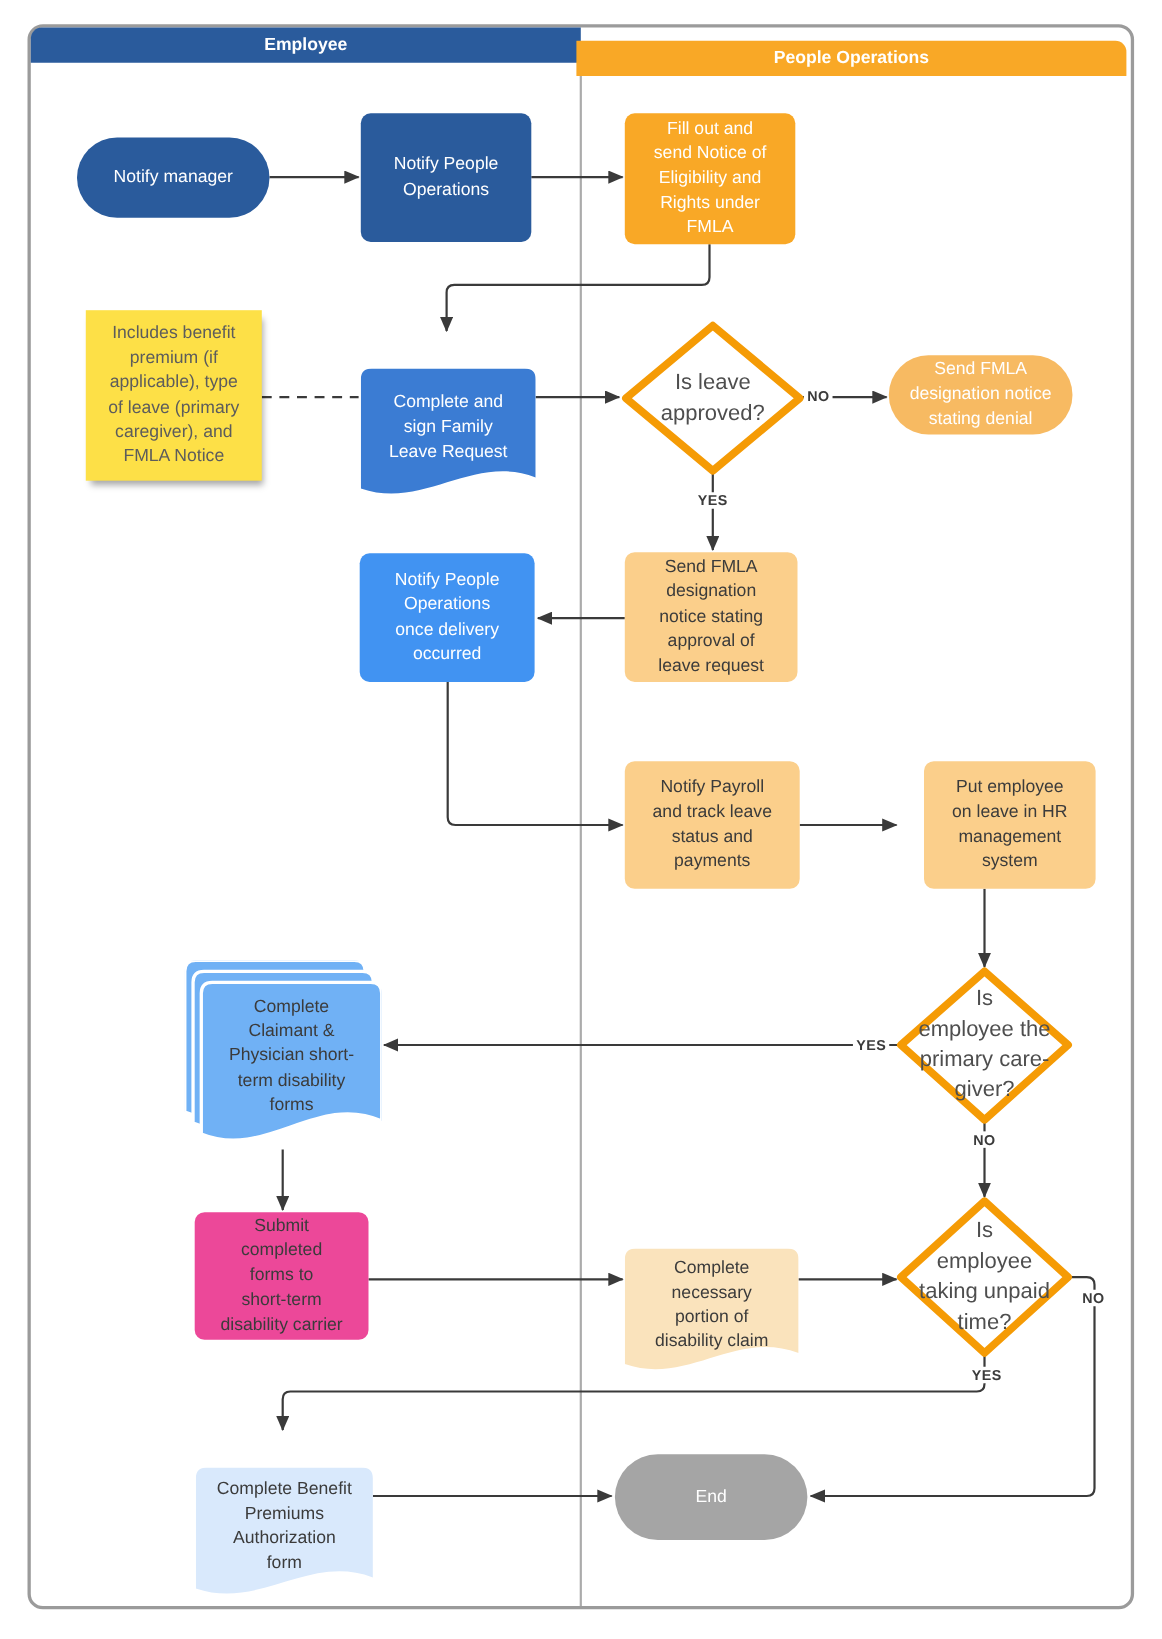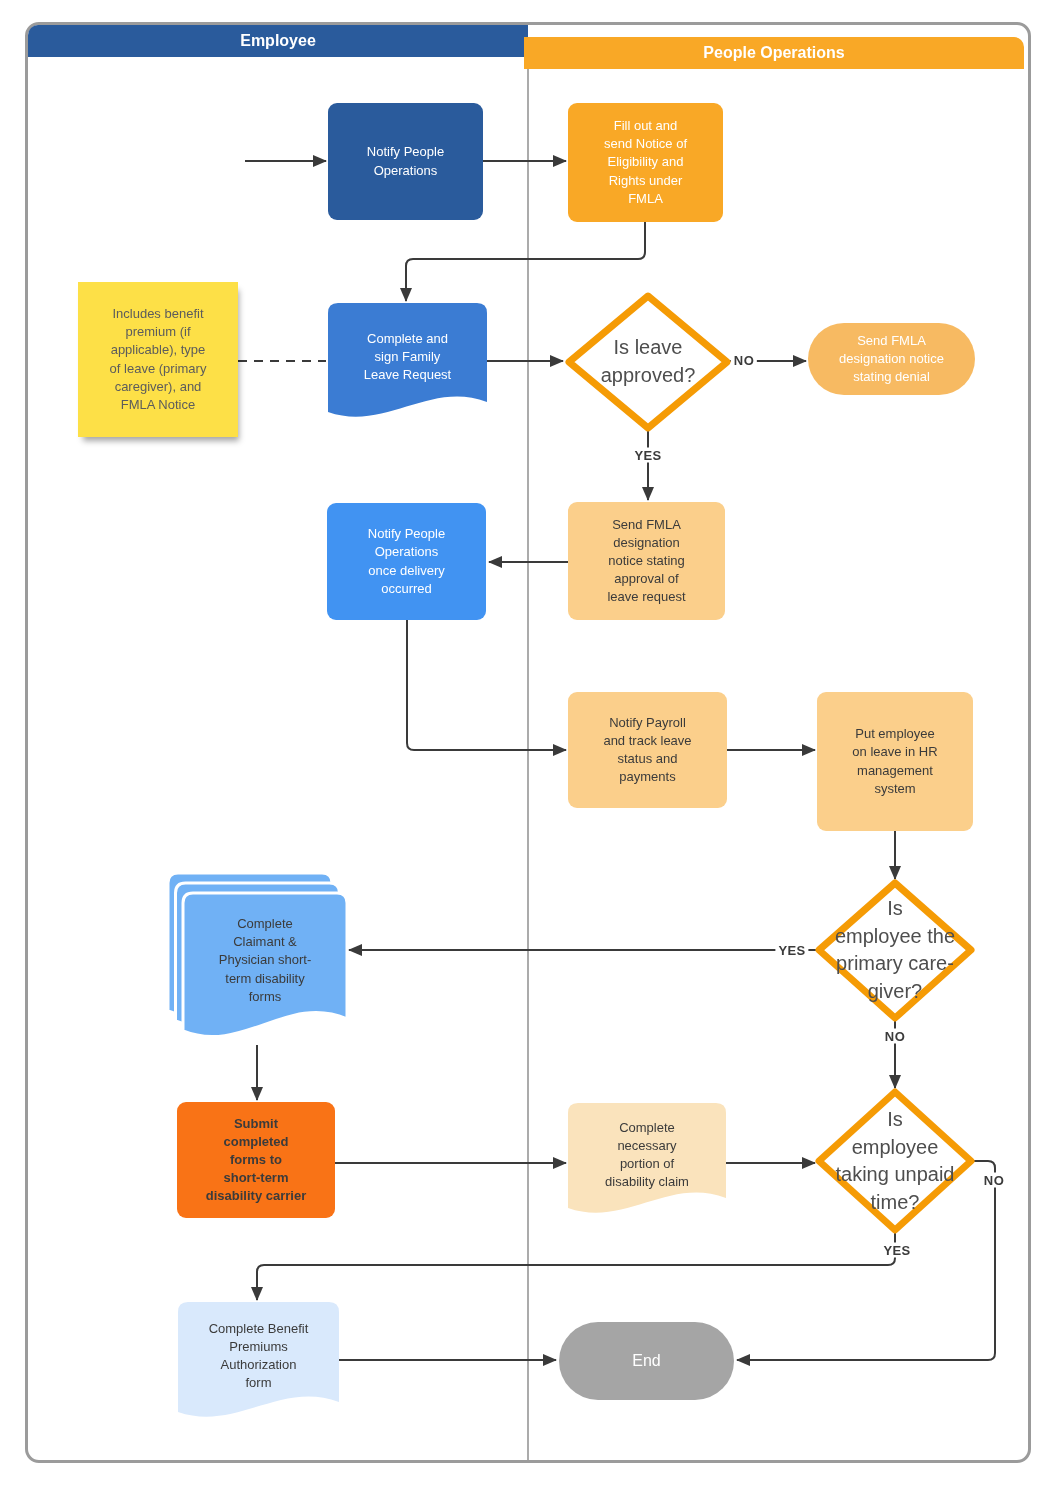--- a/index.html
+++ b/index.html
@@ -14,39 +14,39 @@
   .lane-header{
     position:absolute;top:25px;height:32px;line-height:32px;text-align:center;
     color:#ffffff;font-weight:bold;font-size:16px;z-index:2;
   }
   .lane-header.employee{left:28px;width:500px;background:#2A5B9C;border-top-left-radius:10px;}
   .lane-header.peopleops{left:524px;width:500px;background:#F9A826;border-top-right-radius:10px;margin-top:12px;}
   .lane-divider{position:absolute;left:527px;top:57px;width:2px;height:1403px;background:#ababab;z-index:1;}
   .overlay{position:absolute;left:0;top:0;z-index:3;}
   .node{
     position:absolute;display:flex;align-items:center;justify-content:center;
-    text-align:center;font-size:13px;line-height:1.4;box-sizing:border-box;
+    text-align:center;font-size:16px;line-height:1.4;box-sizing:border-box;
     white-space:pre-line;z-index:4;
   }
   .white-text{color:#ffffff;}
   .dark-text{color:#3b3b3b;}
   .rect{border-radius:9px;}
   .stadium{border-radius:40px;}
   .bg-darkblue{background:#2A5B9C;}
   .bg-orange{background:#F9A826;}
   .bg-pillorange{background:#F7BA62;}
   .bg-lightorange{background:#FBCF8B;}
   .bg-brightblue{background:#4193F2;}
-  .bg-lightblue{background:#f97316;font-weight:bold;}
+  .bg-lightblue{background:#ec4899;}
   .note{
     background:#fde047;color:#5c5c5c;
     box-shadow:3px 6px 6px -2px rgba(0,0,0,0.35);
   }
   .bg-end{background:#A5A5A5;font-size:16px;}
-  .doc{background:transparent;}
+  .doc{background:transparent;margin-top:32px;}
   .doc svg{position:absolute;left:0;top:0;}
   .doc .doc-label{position:relative;z-index:1;}
   .doc-label.raise{margin-top:-14px;}
   .dtext{
     position:absolute;transform:translate(-50%,-50%);text-align:center;
     color:#4e4e4e;font-size:20px;line-height:1.38;z-index:4;white-space:pre-line;
   }
   .elabel{
     position:absolute;transform:translate(-50%,-50%);background:#ffffff;
     color:#3b3b3b;font-weight:bold;font-size:13px;letter-spacing:0.4px;
@@ -91,20 +91,21 @@
       <path d="M971,1161 H988 Q995,1161 995,1168 V1353 Q995,1360 988,1360 H737" marker-end="url(#arrow)"></path>
       <path d="M339,1360 H556" marker-end="url(#arrow)"></path>
     </g>
     <g fill="#ffffff" stroke="#F59B05" stroke-width="7" stroke-linejoin="round">
       <path d="M648,296 L727,362 L648,428 L569,362 Z"></path>
       <path d="M895,883 L971,950 L895,1018 L819,950 Z"></path>
       <path d="M895,1092 L971,1161 L895,1230 L819,1161 Z"></path>
     </g>
   </svg>
 
+  <div class="node stadium bg-darkblue white-text" style="left:70px;top:125px;width:175px;height:73px;">Notify manager</div>
 
   <div class="node rect bg-darkblue white-text" style="left:328px;top:103px;width:155px;height:117px;">Notify People
 Operations</div>
 
   <div class="node note" style="left:78px;top:282px;width:160px;height:155px;">Includes benefit
 premium (if
 applicable), type
 of leave (primary
 caregiver), and
 FMLA Notice</div>
@@ -168,21 +169,21 @@
   <div class="node rect bg-brightblue white-text" style="left:327px;top:503px;width:159px;height:117px;">Notify People
 Operations
 once delivery
 occurred</div>
 
   <div class="node rect bg-lightorange dark-text" style="left:568px;top:692px;width:159px;height:116px;">Notify Payroll
 and track leave
 status and
 payments</div>
 
-  <div class="node rect bg-lightorange dark-text" style="left:817px;top:692px;width:156px;height:139px;">Put employee
+  <div class="node rect bg-lightorange dark-text" style="left:840px;top:692px;width:156px;height:116px;">Put employee
 on leave in HR
 management
 system</div>
 
   <div class="node doc dark-text" style="left:568px;top:1103px;width:158px;height:118px;">
     <svg width="158" height="132" viewBox="0 0 158 132">
       <path d="M10,0 H148 Q158,0 158,10 V95 C101,73 57,125 0,105 V10 Q0,0 10,0 Z" fill="#FAE3BC"></path>
     </svg>
     <div class="doc-label raise">Complete
 necessary

